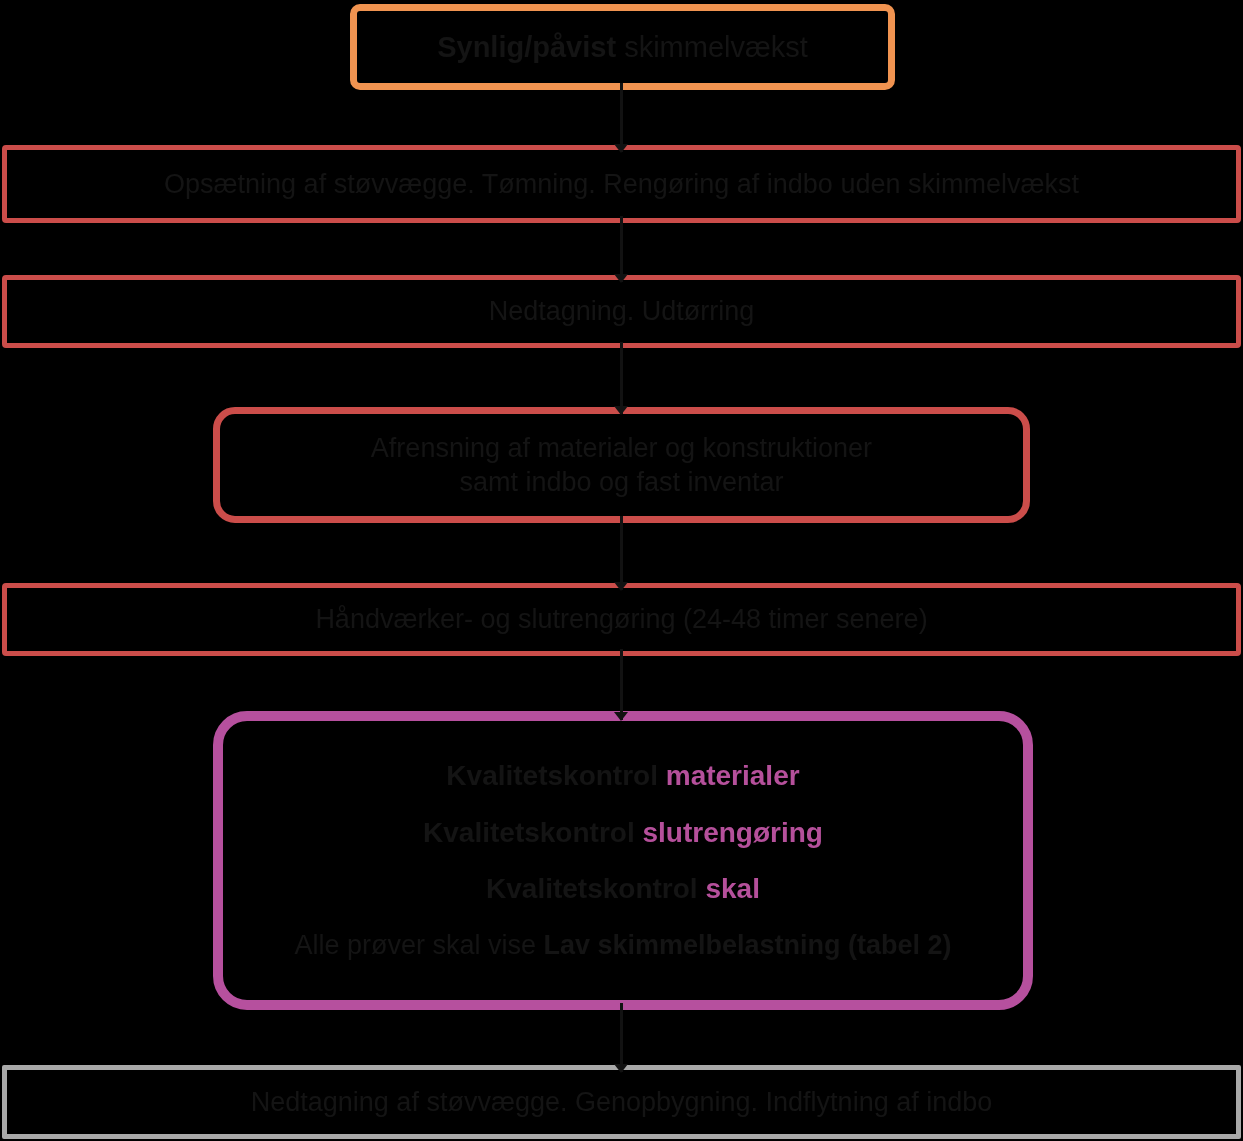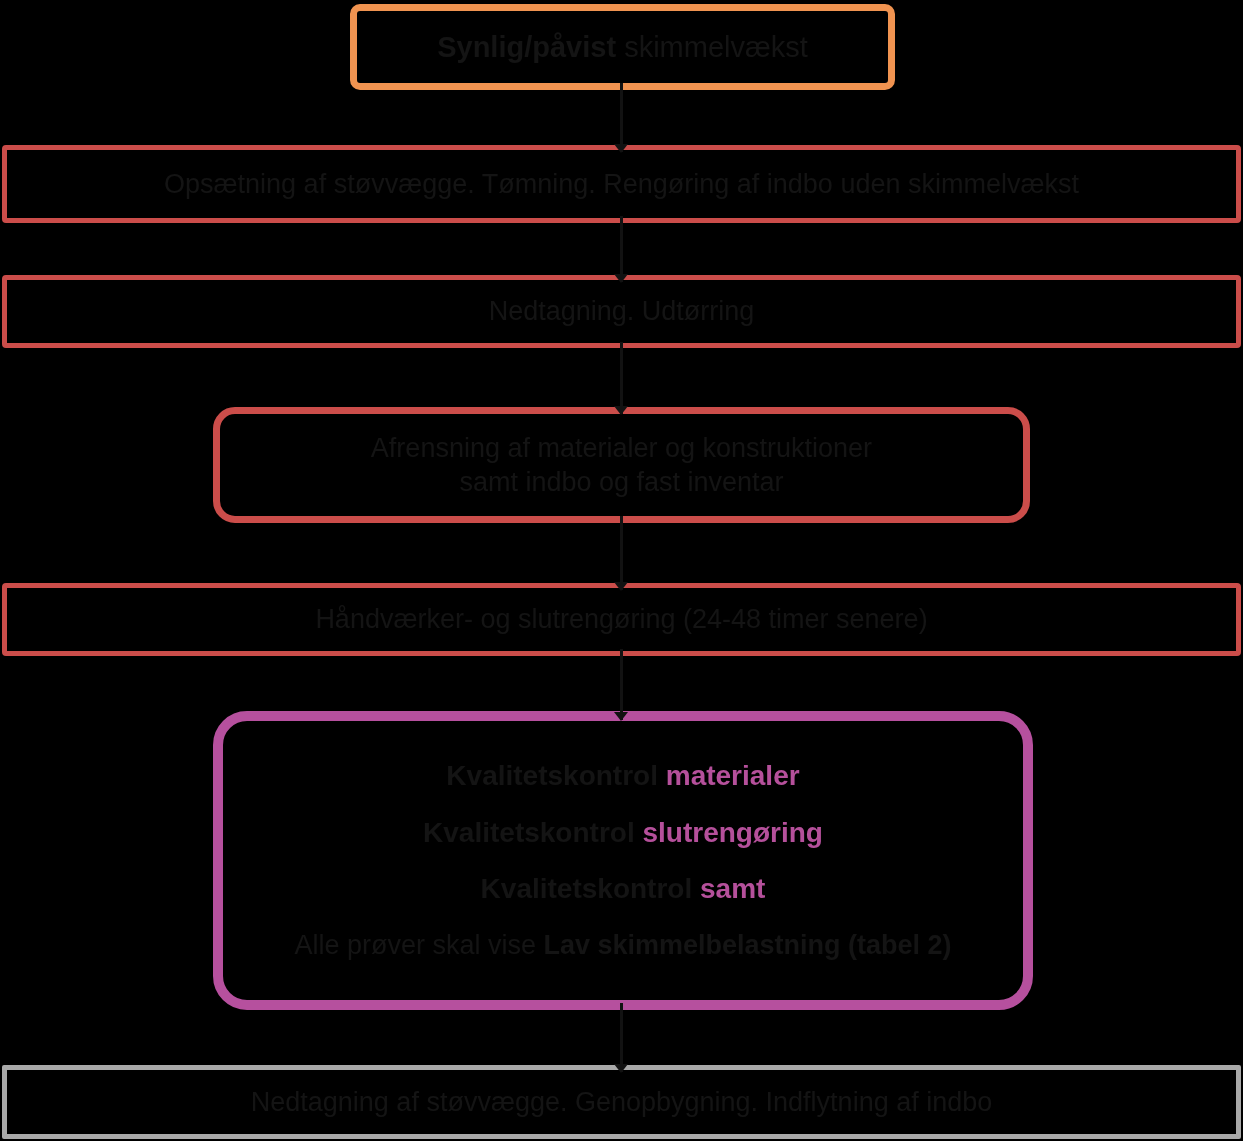--- a/index.html
+++ b/index.html
@@ -151,21 +151,21 @@
   </div>
 
   <div class="connector c5">
     <div class="line"></div>
     <div class="head"></div>
   </div>
 
   <div class="box box-quality">
     <div class="q-row"><span>Kvalitetskontrol </span><span class="q-key">materialer</span></div>
     <div class="q-row"><span>Kvalitetskontrol </span><span class="q-key">slutrengøring</span></div>
-    <div class="q-row"><span>Kvalitetskontrol </span><span class="q-key">samt</span></div>
+    <div class="q-row"><span>Kvalitetskontrol </span><span class="q-key">skal</span></div>
     <div class="q-req"><span>Alle prøver skal vise </span><span class="b">Lav skimmelbelastning (tabel 2)</span></div>
   </div>
 
   <div class="connector c6">
     <div class="line"></div>
     <div class="head"></div>
   </div>
 
   <div class="box box-final">
     <span>Nedtagning af støvvægge. Genopbygning. Indflytning af indbo</span>

